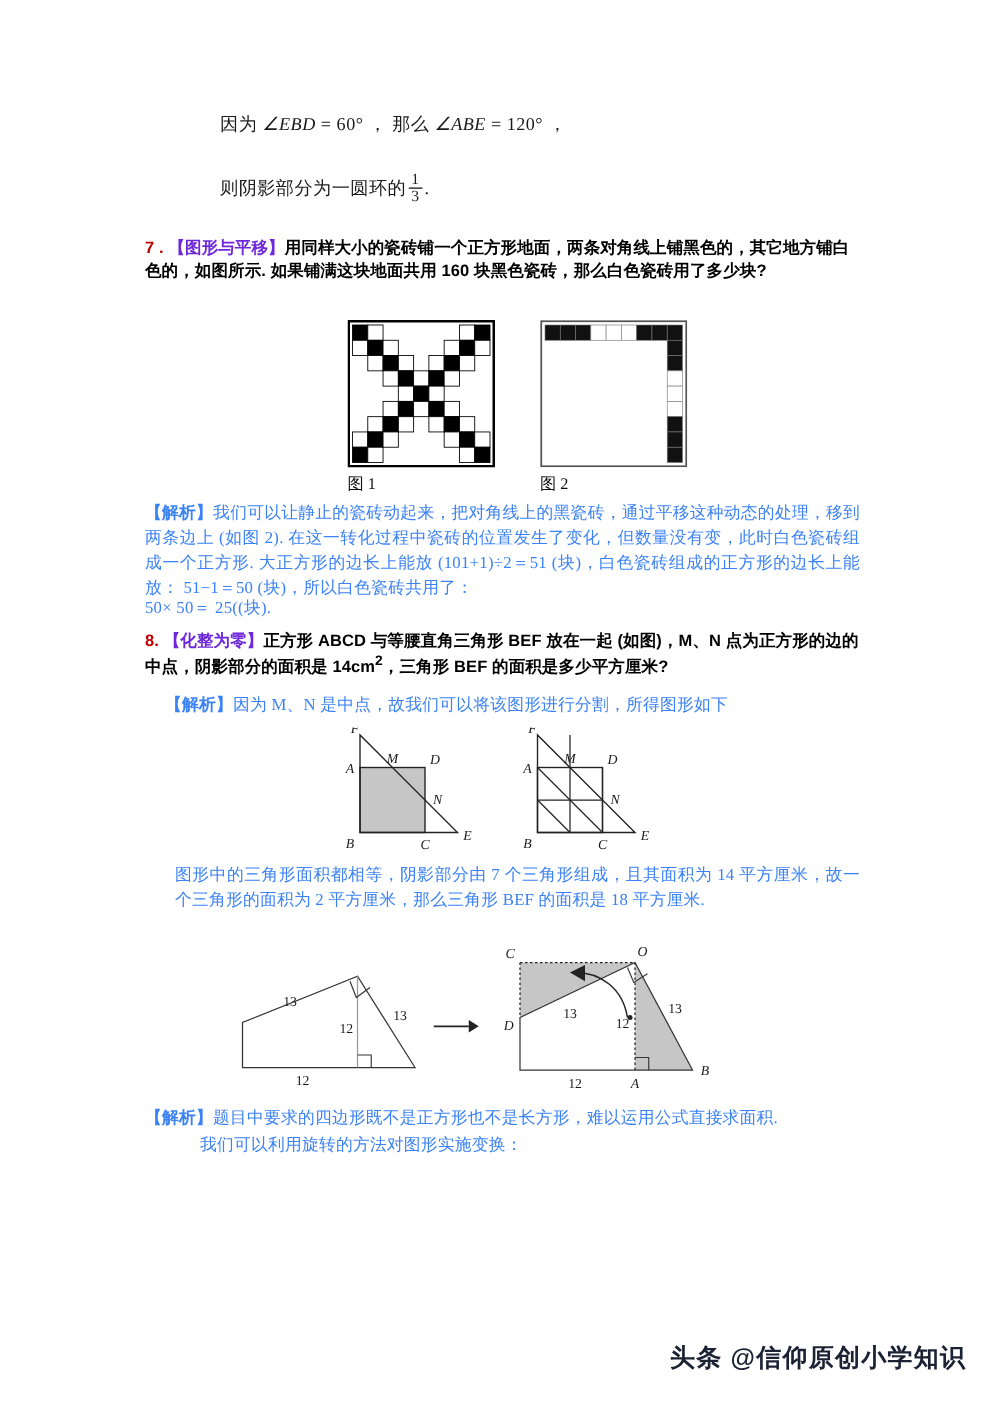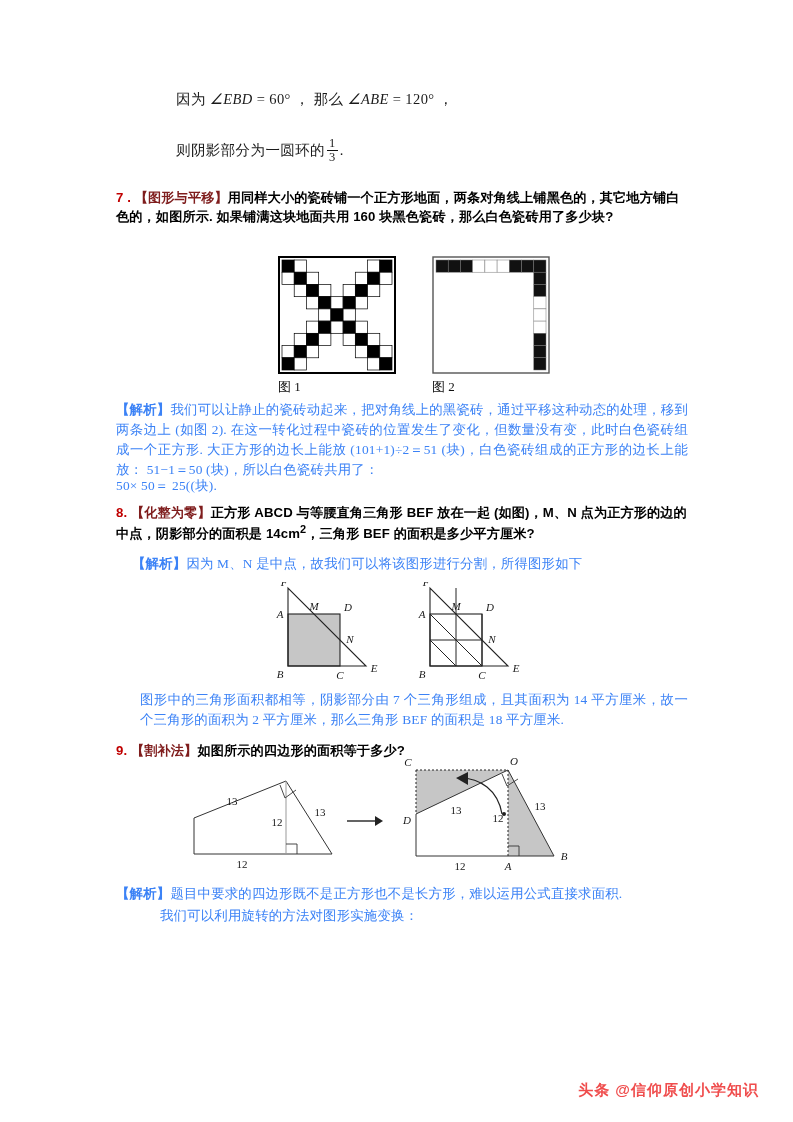--- a/index.html
+++ b/index.html
@@ -36,21 +36,21 @@
 
   .qhead{
     font-family:"Liberation Sans", sans-serif;
     font-weight:bold;
     font-size:13.2px;
     line-height:1.45;
     color:#000;
     letter-spacing:.1px;
   }
   .qnum{color:#c00000;font-weight:bold;}
-  .tag{color:#7f1d1d;font-weight:bold;}
+  .tag{color:#6d28d9;font-weight:bold;}
 
   .sol{
     font-family:"Liberation Serif", serif;
     font-size:13.4px;
     line-height:1.5;
     color:#3b82f6;
     letter-spacing:.2px;
     text-align:justify;
   }
   .sol .lead{font-weight:bold;}
@@ -63,25 +63,25 @@
 
   
   .abs{position:absolute;}
 
   
   .tilefig{position:absolute;}
 
   
   .watermark{
     position:absolute;
-    right:34px;bottom:22px;
+    right:20px;bottom:22px;
     font-family:"Liberation Sans", sans-serif;
-    font-size:15px;
+    font-size:20px;
     font-weight:bold;
-    color:#ef4444;
+    color:#0f172a;
     letter-spacing:1px;
     white-space:nowrap;
     opacity:.95;
   }
 
   svg{display:block;}
   .lbl{font-family:"Liberation Serif", serif;font-style:italic;font-size:11px;fill:#1a1a1a;}
   .lbln{font-family:"Liberation Serif", serif;font-size:11px;fill:#1a1a1a;}
 </style>
 </head>
@@ -233,24 +233,20 @@
       <text class="lbl" x="86" y="29" text-anchor="middle">D</text>
       <text class="lbl" x="88" y="61" text-anchor="middle">N</text>
       <text class="lbl" x="18" y="96" text-anchor="middle">B</text>
       <text class="lbl" x="78" y="97" text-anchor="middle">C</text>
       <text class="lbl" x="112" y="90" text-anchor="middle">E</text>
     </svg>
   </div>
 
   <div class="abs sol" style="left:140px;top:690px;width:548px;">图形中的三角形面积都相等，阴影部分由 7 个三角形组成，且其面积为 14 平方厘米，故一个三角形的面积为 2 平方厘米，那么三角形 BEF 的面积是 18 平方厘米.</div>
 
-  <div class="abs qhead" style="left:116px;top:741px;width:572px;">
-    <span class="qnum">9.</span>
-    <span class="tag">【割补法】</span><span>如图所示的四边形的面积等于多少?</span>
-  </div>
 
   <div class="abs" style="left:180px;top:772px;">
     <svg width="180" height="100" viewBox="0 0 180 100">
 
       <path d="M14 82 L14 46 L106 9 L152 82 Z" fill="none" stroke="#333" stroke-width="1"></path>
 
       <line x1="106" y1="9" x2="106" y2="82" stroke="#999" stroke-width="1"></line>
 
       <path d="M100 13 L105 26 L116 18" fill="none" stroke="#333" stroke-width="0.9"></path>
 

